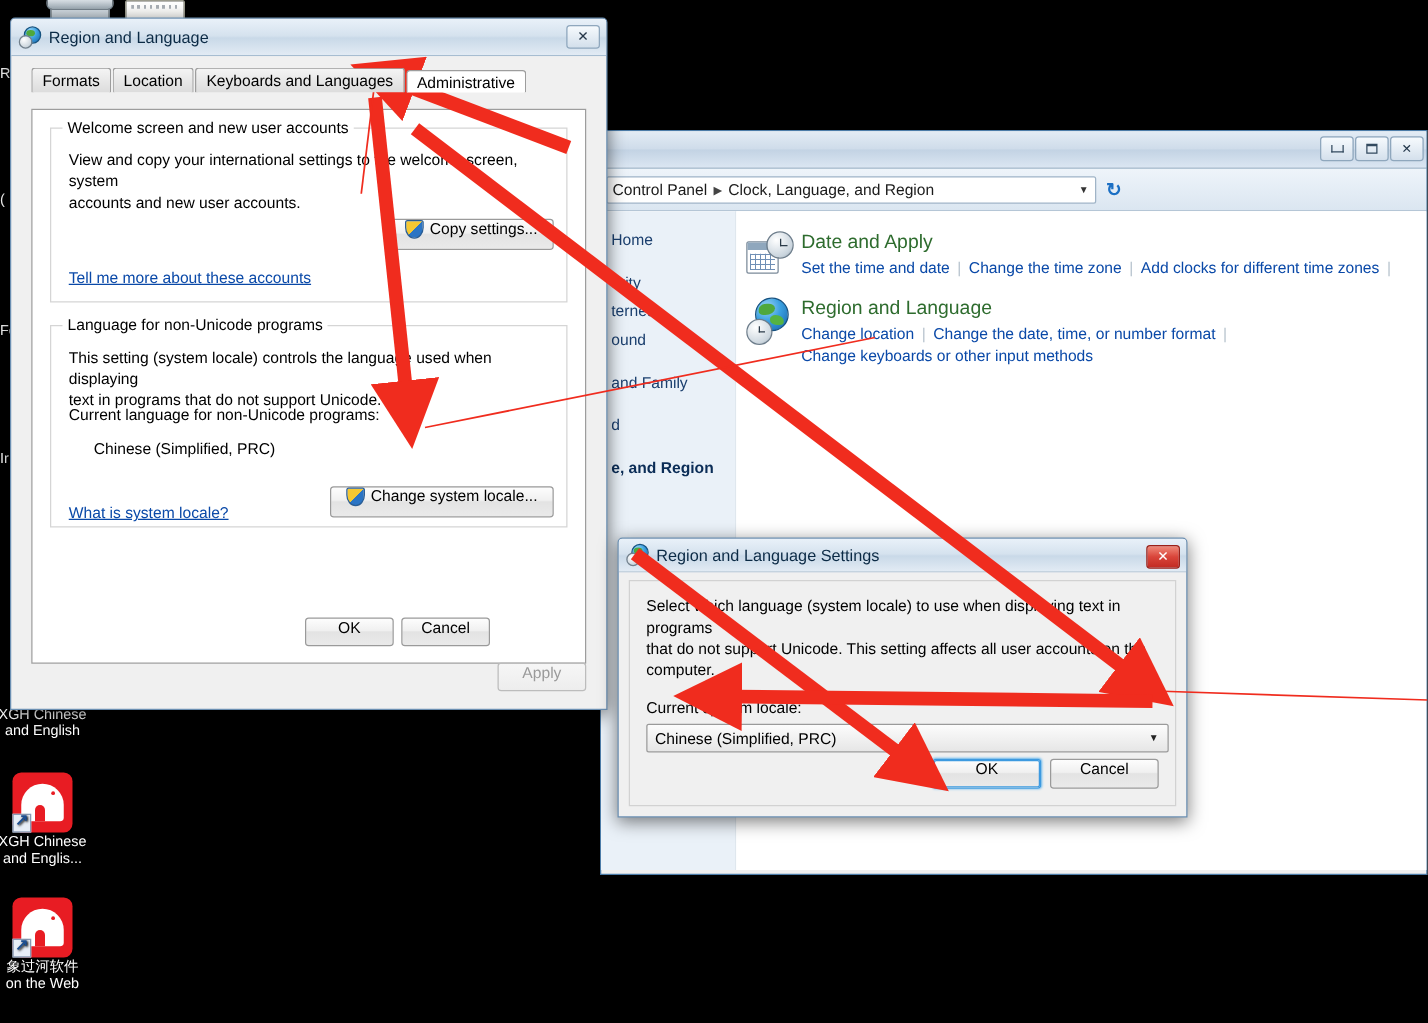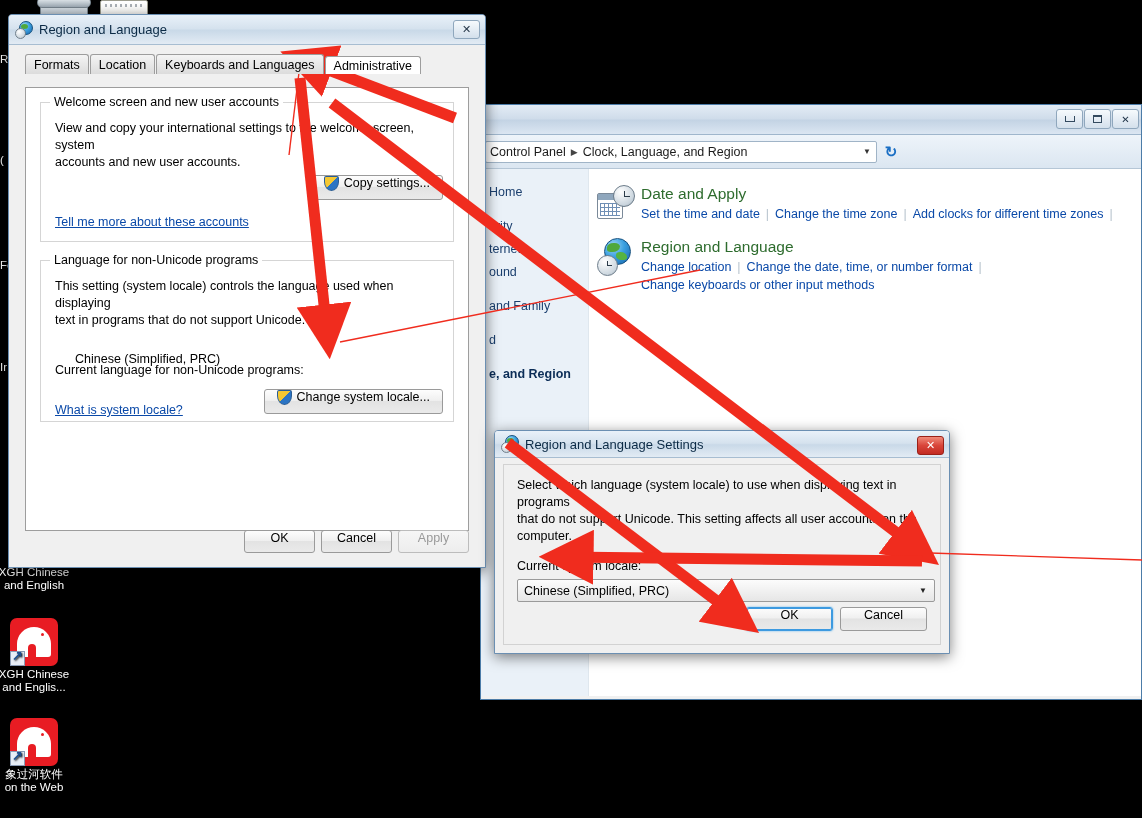--- a/index.html
+++ b/index.html
@@ -235,21 +235,21 @@
   }
   .gb-text { font-size: 12.5px; line-height: 17px; color: #000; }
   .link { color: #0a49a8; text-decoration: underline; font-size: 12.5px; cursor: pointer; }
   .win-btn {
     background: linear-gradient(180deg,#fdfdfd 0%,#f0f0f0 45%,#e3e3e3 50%,#eaeaea 100%);
     border: 1px solid #9a9a9a; border-radius: 3px;
     font-size: 12.5px; color: #000;
     display: inline-flex; align-items: flex-start; justify-content: center;
     font-family: "Liberation Sans", sans-serif;
   }
-  .win-btn.disabled { color: #9a9a9a; border-color: #bcbcbc; background: linear-gradient(180deg,#f6f6f6,#ededed); }
+  .win-btn.disabled { color: #9a9a9a; border-color: #bcbcbc; background: linear-gradient(180deg,#f6f6f6,#ededed); margin-top: 36px; }
   .win-btn.focused { box-shadow: 0 0 0 1px #3d9ae0 inset, 0 0 2px #5bb4ee; border-color: #3d9ae0; }
   .shield {
     width: 15px; height: 15px; margin-right: 5px; position: relative; flex: 0 0 15px;
   }
   .shield:before {
     content:""; position:absolute; inset:0;
     background: linear-gradient(135deg,#f5c832 0%,#f5c832 50%,#2b74c4 50%,#2b74c4 100%);
     border: 1px solid #2a5d94;
     border-radius: 2px 2px 50% 50% / 2px 2px 60% 60%;
   }
@@ -442,21 +442,21 @@
         </div>
         <span class="link" style="position:absolute; left:14px; top:112px;">Tell me more about these accounts</span>
       </div>
 
       <div class="groupbox" style="left:14px; top:172px; right:14px; height:162px;">
         <div class="gb-title">Language for non-Unicode programs</div>
         <div class="gb-text" style="position:absolute; left:14px; top:17px; right:10px;">
           <div>This setting (system locale) controls the language used when displaying</div>
           <div>text in programs that do not support Unicode.</div>
         </div>
-        <div class="gb-text" style="position:absolute; left:14px; top:63px;margin-top:38px;">Current language for non-Unicode programs:</div>
+        <div class="gb-text" style="position:absolute; left:14px; top:63px;">Current language for non-Unicode programs:</div>
         <div class="gb-text" style="position:absolute; left:34px; top:90px;">Chinese (Simplified, PRC)</div>
         <div class="win-btn" style="position:absolute; right:10px; top:128px; height:25px; padding:0 12px;">
           <span class="shield"></span>
           <span>Change system locale...</span>
         </div>
         <span class="link" style="position:absolute; left:14px; top:142px;">What is system locale?</span>
       </div>
     </div>
 
     <div id="rl-buttons">

